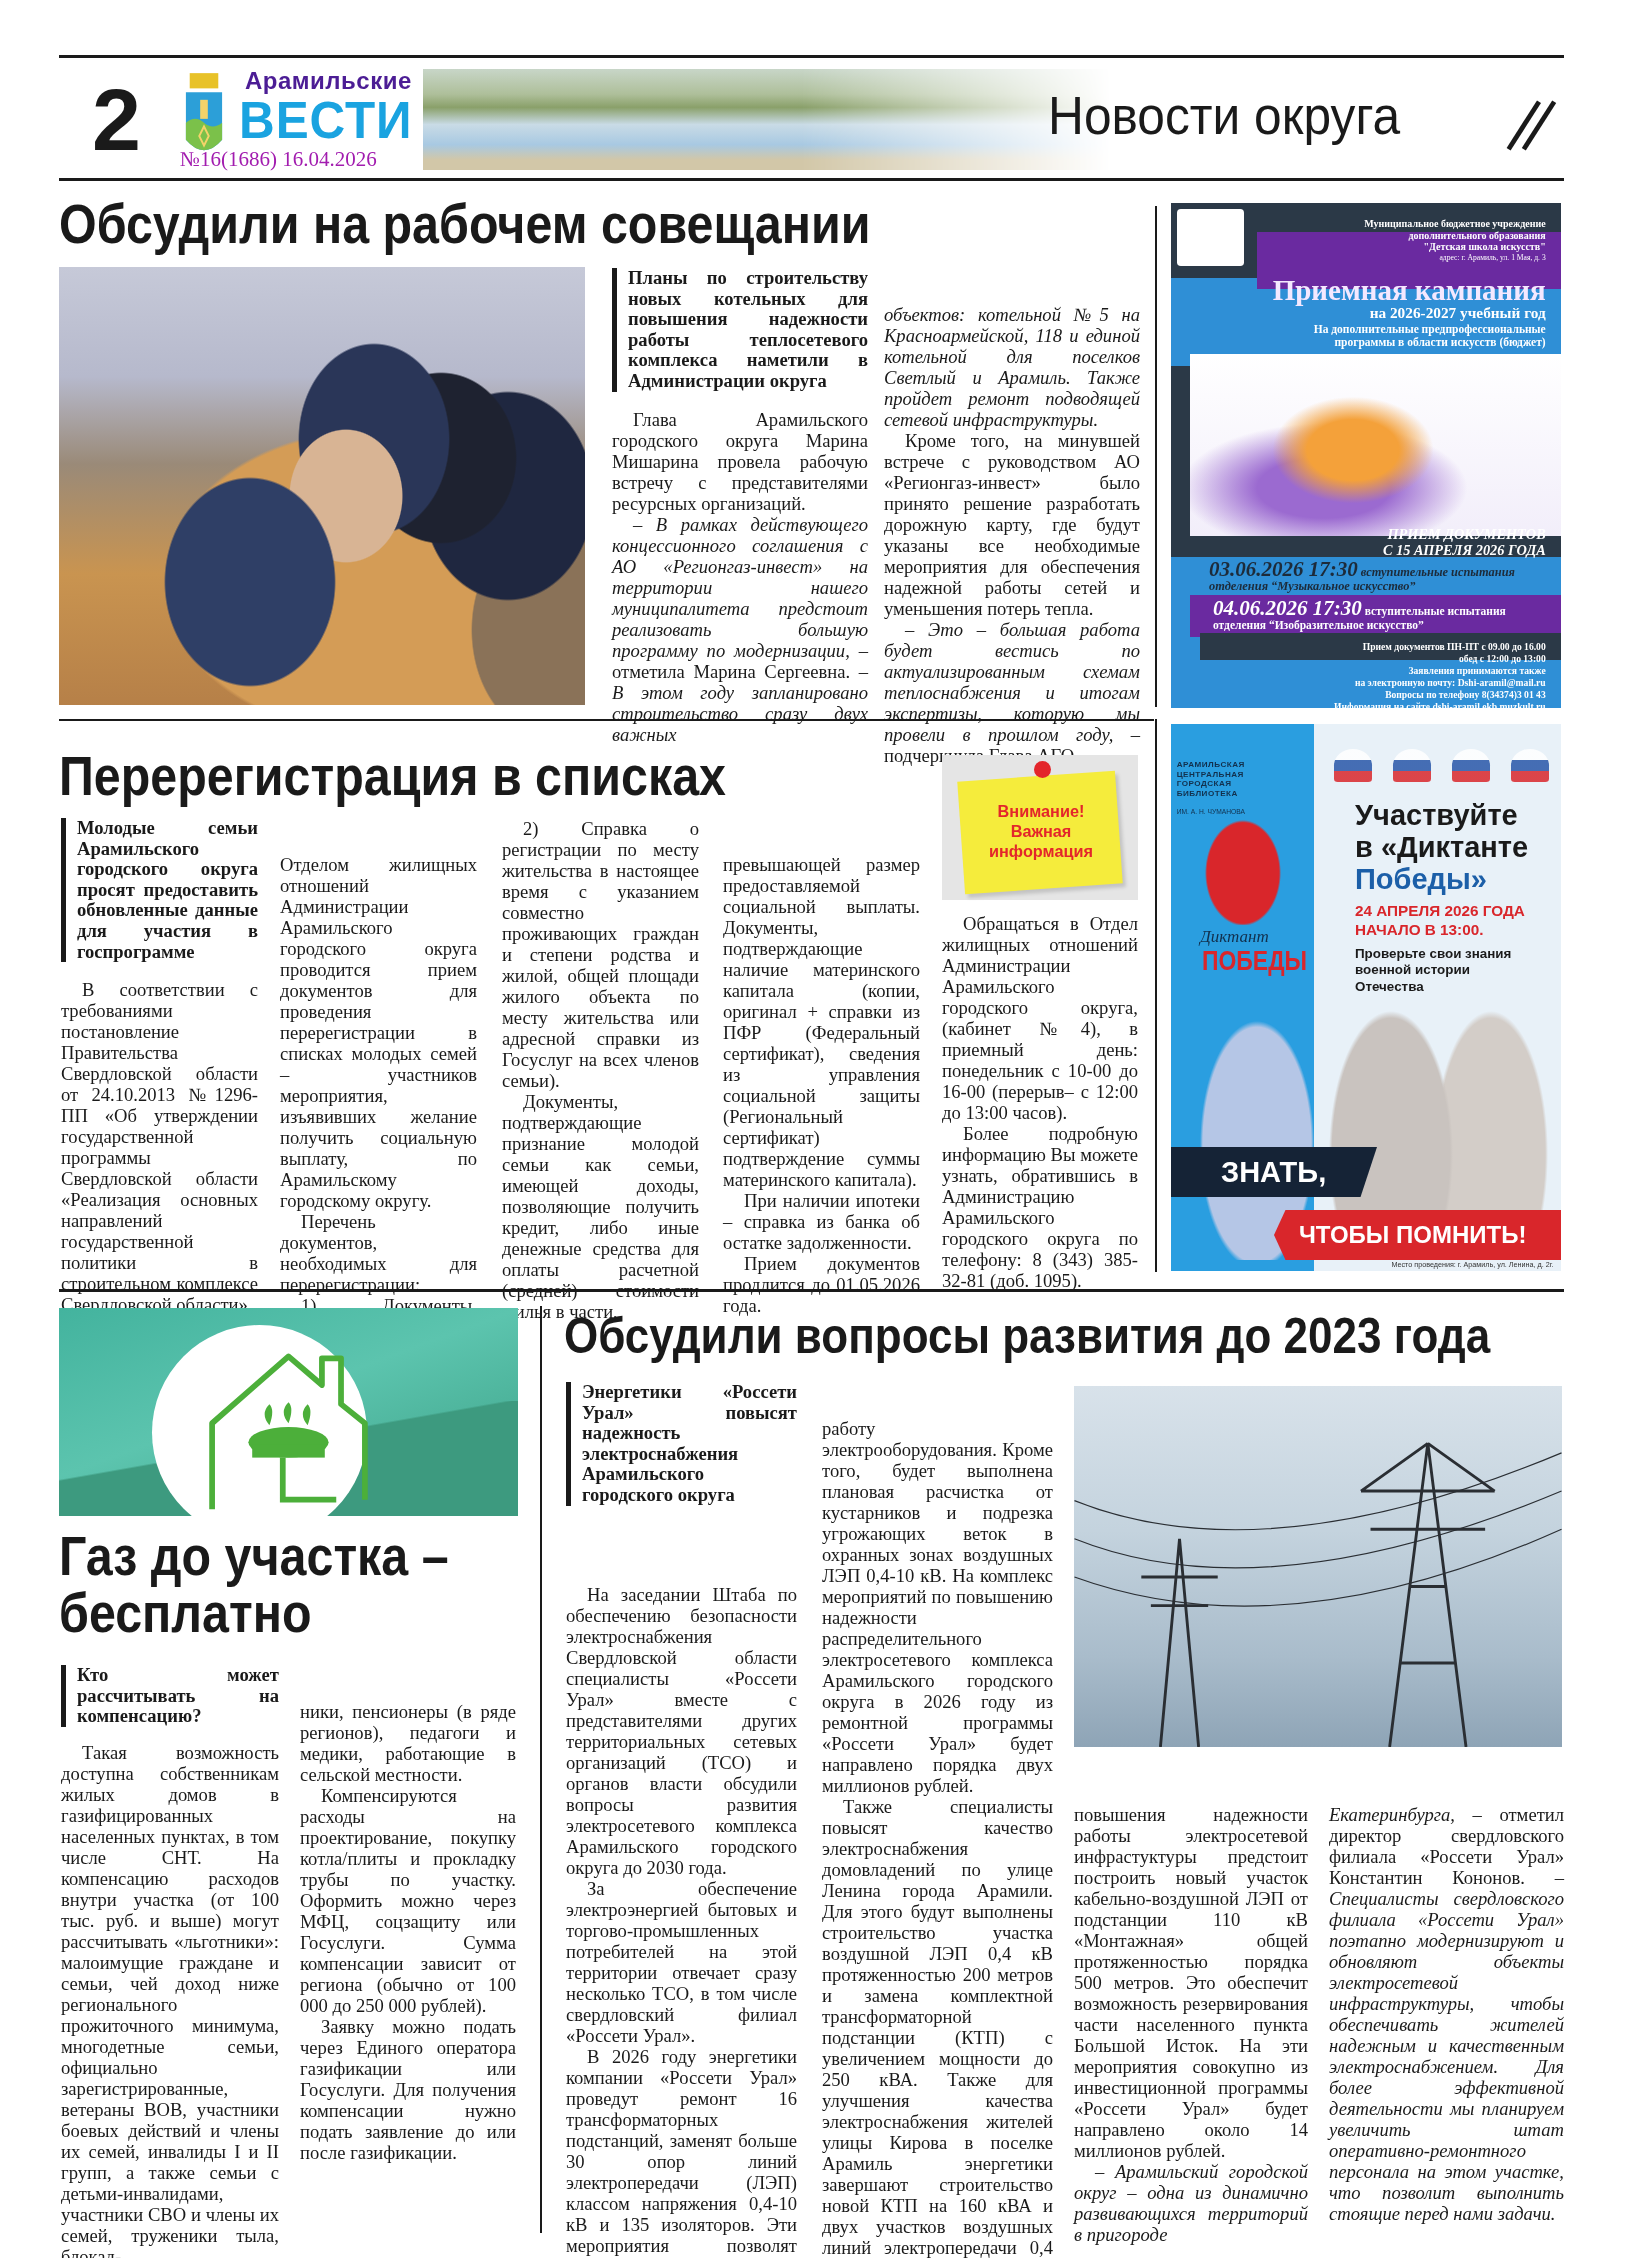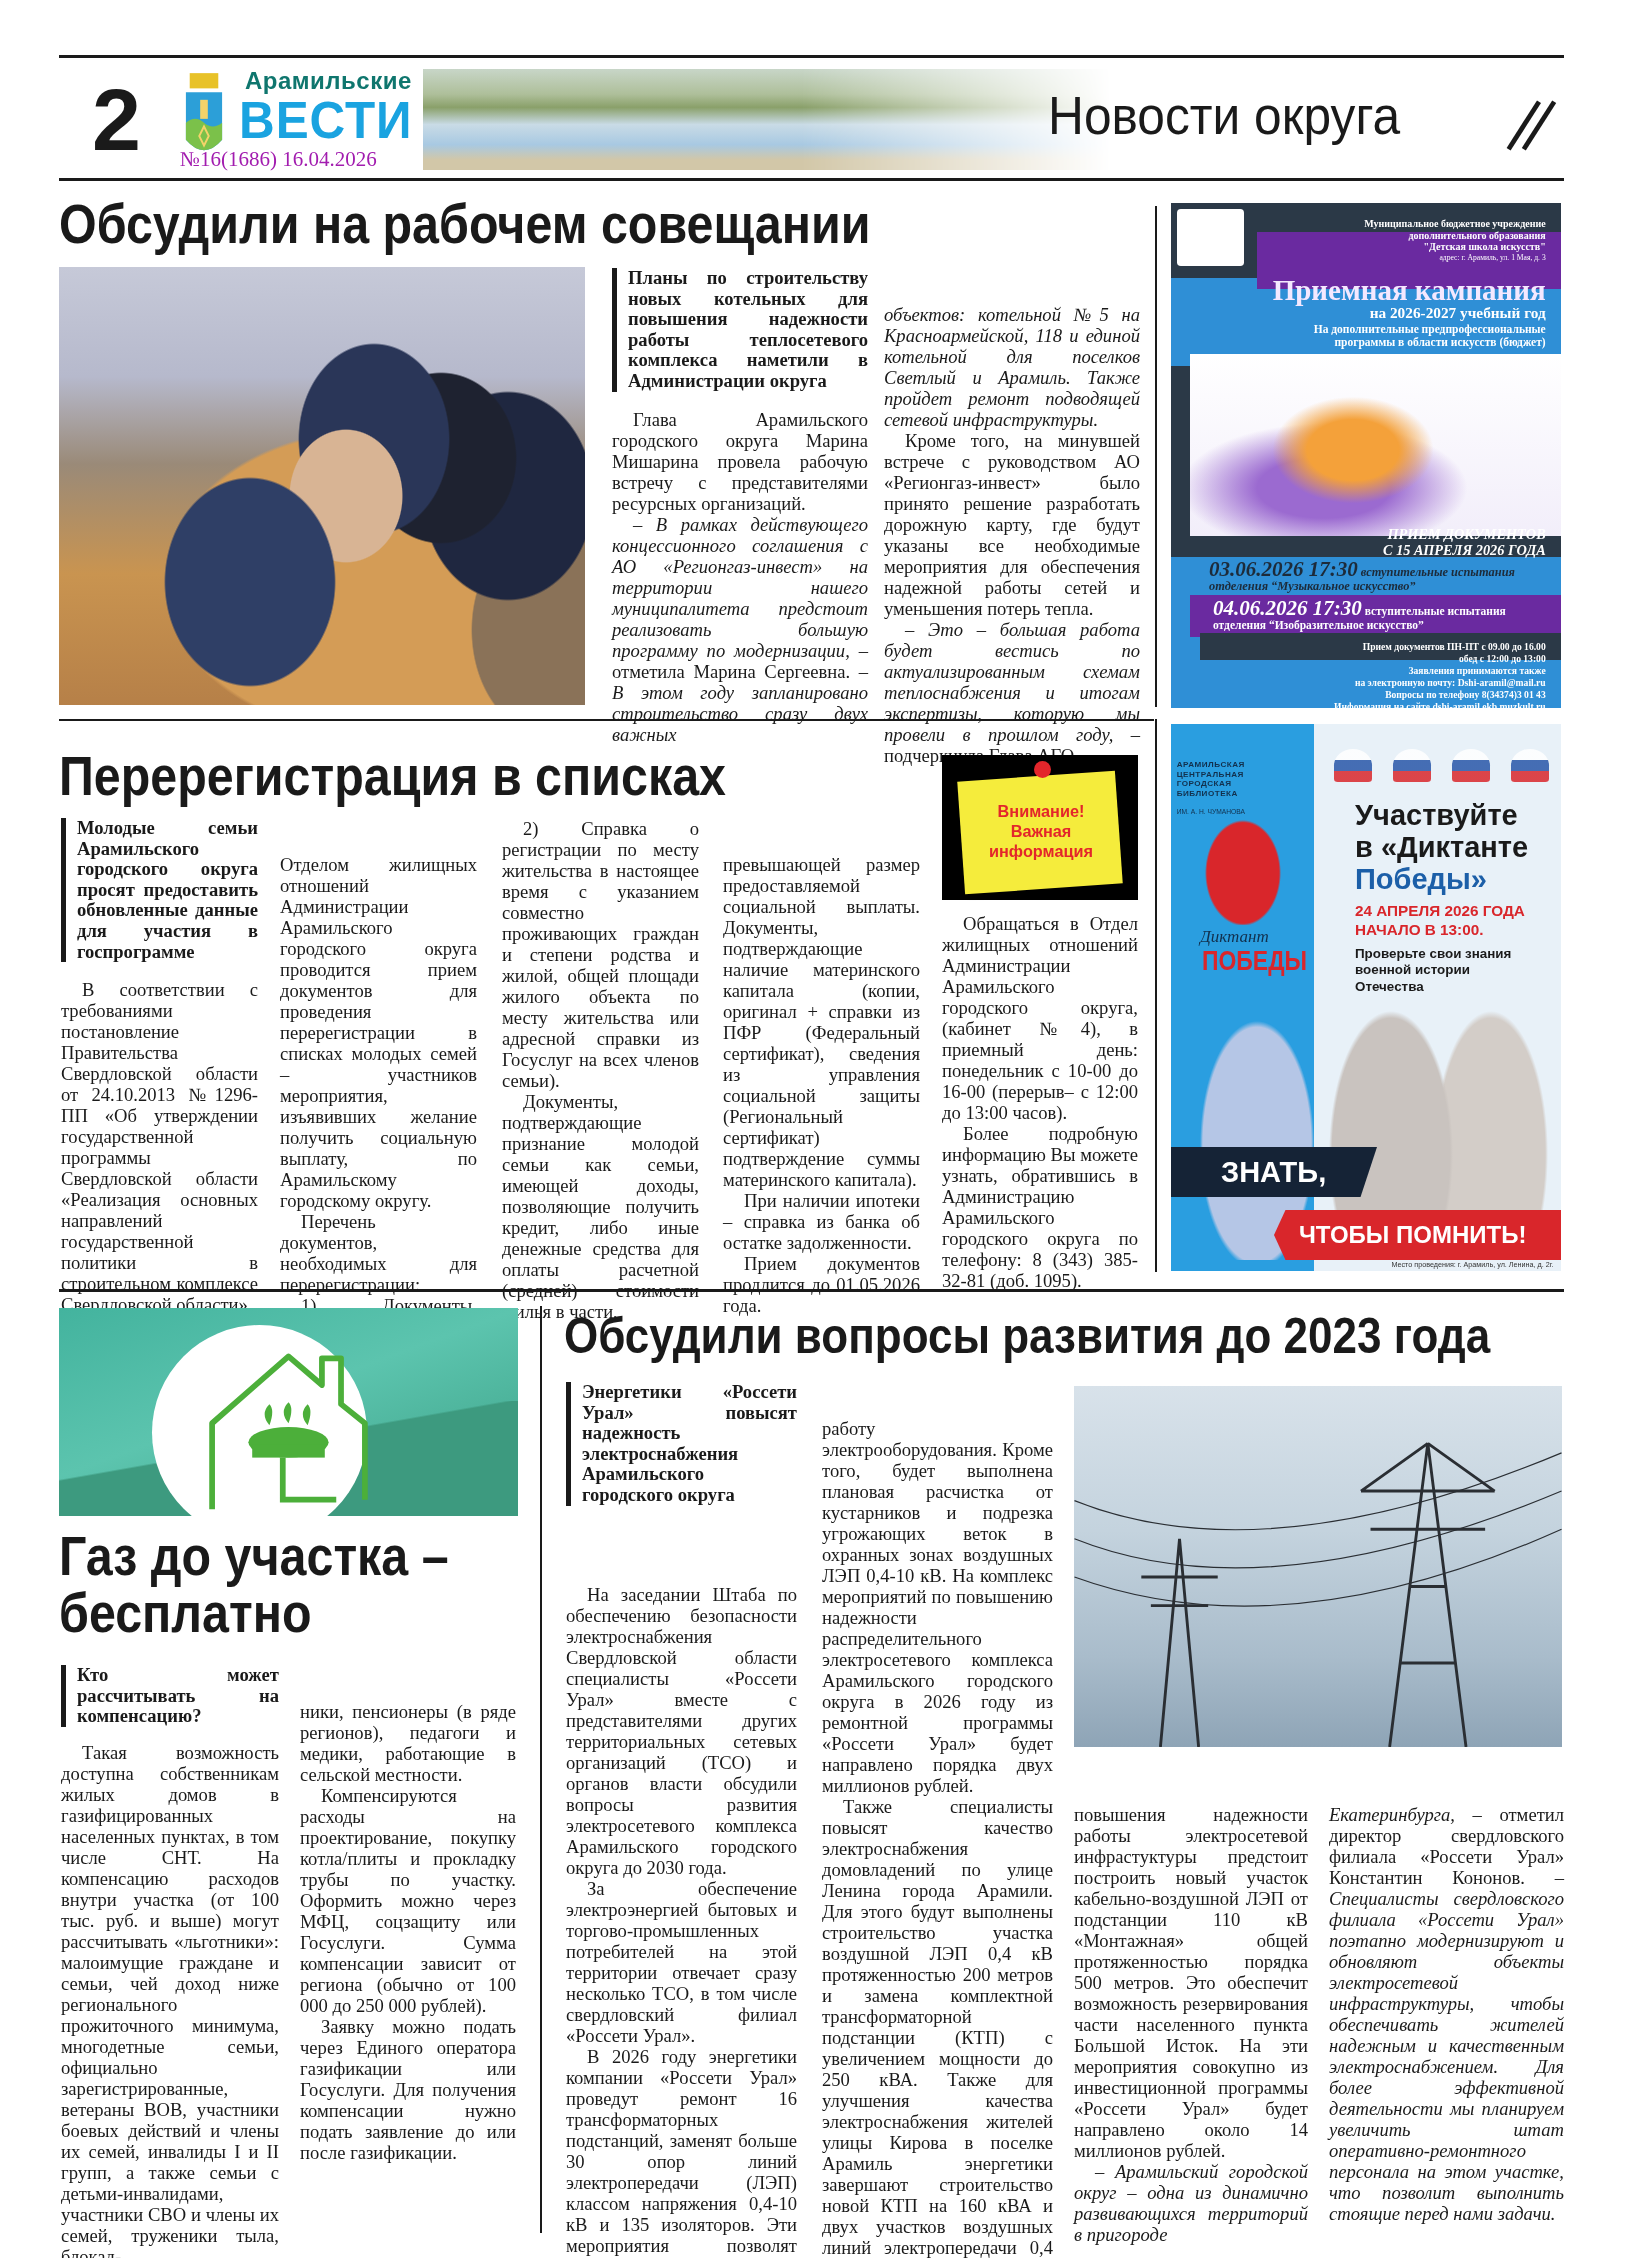--- a/index.html
+++ b/index.html
@@ -5,21 +5,21 @@
   * { box-sizing: border-box; margin: 0; padding: 0; }
   html, body { width: 1626px; height: 2259px; background: #fff; overflow: hidden; }
   body { position: relative; font-family: "Liberation Serif", "DejaVu Serif", serif; color: #1a1a1a; }
   .abs { position: absolute; }
   .rule { position: absolute; background: #1a1a1a; }
   .vrule { position: absolute; background: #1a1a1a; width: 1.9px; }
 
   
   .page-num { left: 92px; top: 76px; font: bold 88px/1 "Liberation Sans", sans-serif; color: #1a1a1a; }
   .crest { left: 184px; top: 73px; width: 40px; height: 86px; }
-  .logo-top { left: 245px; top: 69px; font: bold 24px/1 "Liberation Sans", sans-serif; color: #0f766e; letter-spacing: 0.5px; }
+  .logo-top { left: 245px; top: 69px; font: bold 24px/1 "Liberation Sans", sans-serif; color: #4c1d95; letter-spacing: 0.5px; }
   .logo-main { left: 239px; top: 94px; font: bold 52px/1 "Liberation Sans", sans-serif; color: #1aa3e0; letter-spacing: 1px; transform: scaleX(0.95); transform-origin: left; }
   .issue { left: 180px; top: 149px; font: 21px/1 "Liberation Serif", serif; color: #a21caf; }
   .banner-photo { left: 423px; top: 69px; width: 688px; height: 101px;
     background: linear-gradient(180deg, #c8d6c8 0%, #aebf9a 25%, #8aa06a 38%, #c9dbe6 55%, #a8c9e2 75%, #d2c7a8 90%);
     -webkit-mask-image: linear-gradient(90deg, #000 55%, transparent 100%);
     mask-image: linear-gradient(90deg, #000 55%, transparent 100%); }
   .section-title { left: 1048px; top: 88px; font: 54px/1 "Liberation Sans", sans-serif; color: #1a1a1a; transform: scaleX(0.92); transform-origin: left; }
   .slashes { left: 1501px; top: 96px; width: 57px; height: 57px; }
 
   
@@ -85,21 +85,21 @@
   .ad-dictant .check { position: absolute; left: 184px; top: 222px; font: bold 13.4px/16.3px "Liberation Sans", sans-serif; color: #1a1a1a; }
   .ad-dictant .statues { position: absolute; left: 19px; top: 287px; width: 371px; height: 249px;
     background:
       radial-gradient(ellipse 57px 124px at 67px 134px, #b5c6e6 0 95%, transparent 100%),
       radial-gradient(ellipse 62px 143px at 201px 143px, #c9c3bf 0 95%, transparent 100%),
       radial-gradient(ellipse 57px 143px at 301px 143px, #d3cdc8 0 95%, transparent 100%); }
   .ad-dictant .know { position: absolute; left: 0; top: 423px; width: 206px; height: 50px; background: #152336; color: #fff; font: bold 29px/50px "Liberation Sans", sans-serif; padding-left: 50px; clip-path: polygon(0 0, 100% 0, 92% 100%, 0 100%); }
   .ad-dictant .remember { position: absolute; left: 103px; top: 486px; width: 287px; height: 50px; background: #d9262b; color: #fff; font: bold 24px/50px "Liberation Sans", sans-serif; padding-left: 25px; clip-path: polygon(4% 0, 100% 0, 100% 100%, 4% 100%, 0 50%); }
   .ad-dictant .place { position: absolute; right: 7.6px; bottom: 1.9px; font-size: 7.2px; color: #333; }
 
-  .sticky { left: 942px; top: 755px; width: 196px; height: 145px; background: #000000; }
+  .sticky { left: 942px; top: 755px; width: 196px; height: 145px; background: #e5e5e5; }
   .sticky .note { position: absolute; left: 19px; top: 21px; width: 158px; height: 113px; background: #f5ec3c; transform: rotate(-4deg); box-shadow: 2.9px 3.8px 3.8px rgba(0,0,0,.15); }
   .sticky .pin { position: absolute; left: 92px; top: 5.7px; width: 17px; height: 17px; border-radius: 50%; background: #e3262b; }
   .sticky .txt { position: absolute; left: 17px; top: 46px; width: 164px; text-align: center; font: bold 16.3px/20px "Liberation Sans", sans-serif; color: #e3262b; }
 
   .gas-img { left: 59px; top: 1308px; width: 459px; height: 208px; overflow: hidden;
     background: linear-gradient(160deg, #43b39e 0%, #5cc4ae 45%, #3a9f84 100%); }
   .gas-img .houses { position: absolute; left: 0; bottom: 0; width: 100%; height: 115px;
     background: linear-gradient(170deg, transparent 40%, #3d9a7f 41%); }
   .gas-img .circle { position: absolute; left: 93px; top: 17px; width: 215px; height: 215px; border-radius: 50%; background: #fff; }
 

